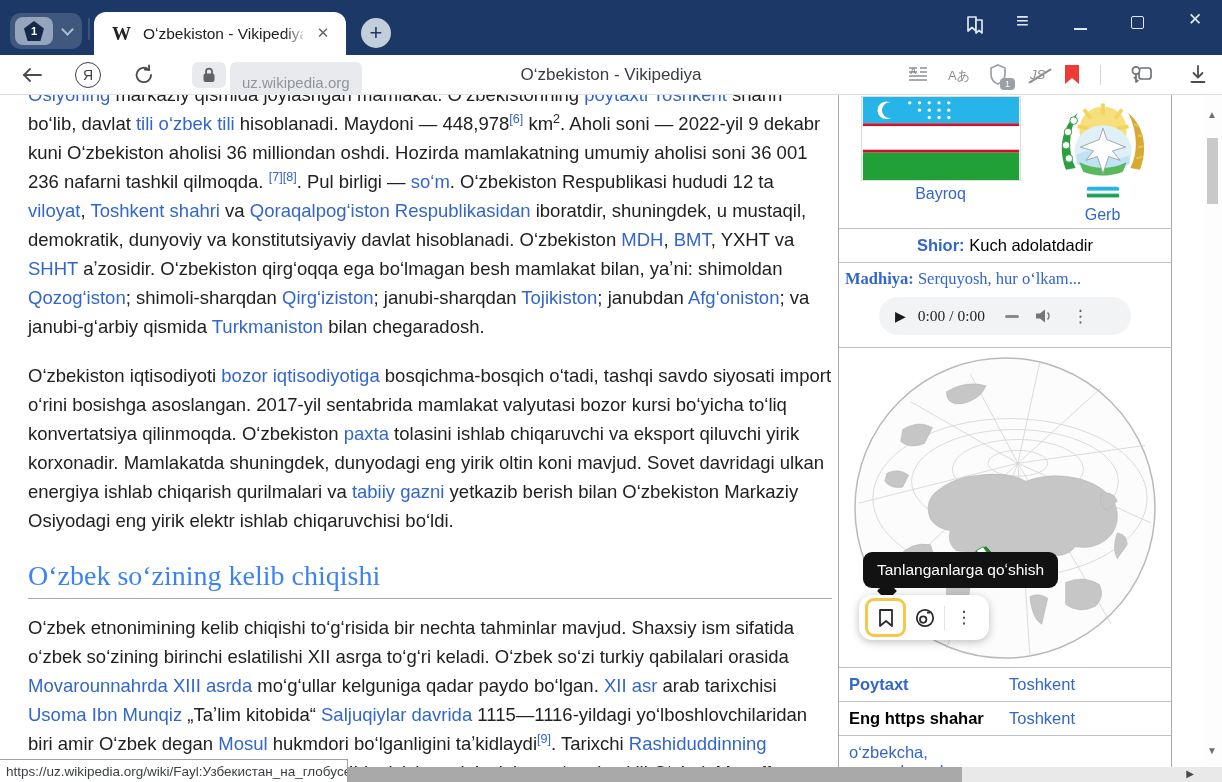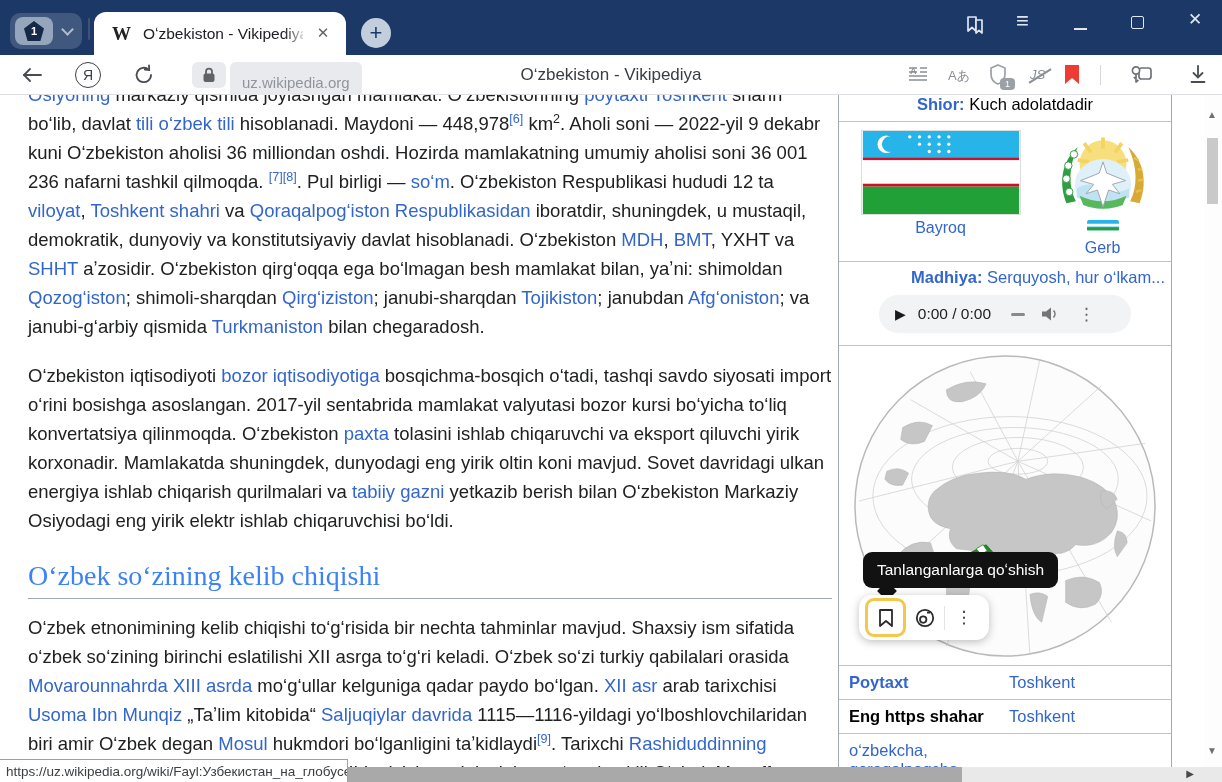--- a/index.html
+++ b/index.html
@@ -66,21 +66,21 @@
 
   
   .infobox { position:absolute; left:838px; top:-8px; width:334px; border:1px solid #a2a9b1; background:#fff; }
   .ib-sec { border-top:1px solid #bfc4ca; }
   .ib-sec:first-child { border-top:none; }
   .ib-images { display:flex; padding:8px 4px 4px 4px; height:140px; }
   .ib-img-block { display:flex; flex-direction:column; align-items:center; }
   .ib-cap { color:#3366cc; font-size:16px; margin-top:4px; }
   .ib-center { text-align:center; font-size:16.5px; padding:7px 6px; }
   .blue-b { color:#3366cc; font-weight:bold; }
-  .ib-anthem { padding:6px 6px 12px 6px; text-align:right; }
+  .ib-anthem { padding:6px 6px 12px 6px; text-align:left;font-family:Liberation Serif, serif; }
   .anthem-line { font-size:16.5px; color:#3366cc; }
   .player { margin:8px auto 0 auto; width:252px; height:38px; background:#f1f3f4; border-radius:19px;
     display:flex; align-items:center; }
   .ptime { font-size:15.5px; color:#202124; margin-left:12px; }
   .pdash { width:14px; height:3px; background:#8a8a8a; border-radius:2px; margin-left:20px; }
   .pdots { color:#5f6368; font-size:17px; margin-left:18px; letter-spacing:0; }
   .ib-map { height:320px; display:flex; align-items:center; justify-content:center; }
   .ib-row { display:flex; border-top:1px solid #bfc4ca; padding:7px 10px; font-size:16.5px; }
   .ib-row .lab { width:160px; font-weight:bold; flex-shrink:0; }
   .ib-row .val { color:#3366cc; }
@@ -213,24 +213,20 @@
 <div class="page">
 
   <div class="article">
     <p><span class="lnk">Osiyoning</span><span> markaziy qismida joylashgan mamlakat. Oʻzbekistonning </span><span class="lnk">poytaxti Toshkent</span><span> shahri boʻlib, davlat </span><span class="lnk">tili oʻzbek tili</span><span> hisoblanadi. Maydoni — 448,978</span><span class="sup lnk">[6]</span><span> km</span><span class="sup">2</span><span>. Aholi soni — 2022-yil 9 dekabr kuni Oʻzbekiston aholisi 36 milliondan oshdi. Hozirda mamlakatning umumiy aholisi soni 36 001 236 nafarni tashkil qilmoqda. </span><span class="sup lnk">[7][8]</span><span>. Pul birligi — </span><span class="lnk">soʻm</span><span>. Oʻzbekiston Respublikasi hududi 12 ta </span><span class="lnk">viloyat</span><span>, </span><span class="lnk">Toshkent shahri</span><span> va </span><span class="lnk">Qoraqalpogʻiston Respublikasidan</span><span> iboratdir, shuningdek, u mustaqil, demokratik, dunyoviy va konstitutsiyaviy davlat hisoblanadi. Oʻzbekiston </span><span class="lnk">MDH</span><span>, </span><span class="lnk">BMT</span><span>, YXHT va </span><span class="lnk">SHHT</span><span> aʼzosidir. Oʻzbekiston qirgʻoqqa ega boʻlmagan besh mamlakat bilan, yaʼni: shimoldan </span><span class="lnk">Qozogʻiston</span><span>; shimoli-sharqdan </span><span class="lnk">Qirgʻiziston</span><span>; janubi-sharqdan </span><span class="lnk">Tojikiston</span><span>; janubdan </span><span class="lnk">Afgʻoniston</span><span>; va janubi-gʻarbiy qismida </span><span class="lnk">Turkmaniston</span><span> bilan chegaradosh.</span></p>
     <p><span>Oʻzbekiston iqtisodiyoti </span><span class="lnk">bozor iqtisodiyotiga</span><span> bosqichma-bosqich oʻtadi, tashqi savdo siyosati import oʻrini bosishga asoslangan. 2017-yil sentabrida mamlakat valyutasi bozor kursi boʻyicha toʻliq konvertatsiya qilinmoqda. Oʻzbekiston </span><span class="lnk">paxta</span><span> tolasini ishlab chiqaruvchi va eksport qiluvchi yirik korxonadir. Mamlakatda shuningdek, dunyodagi eng yirik oltin koni mavjud. Sovet davridagi ulkan energiya ishlab chiqarish qurilmalari va </span><span class="lnk">tabiiy gazni</span><span> yetkazib berish bilan Oʻzbekiston Markaziy Osiyodagi eng yirik elektr ishlab chiqaruvchisi boʻldi.</span></p>
     <div class="h2">Oʻzbek soʻzining kelib chiqishi</div>
     <p><span>Oʻzbek etnonimining kelib chiqishi toʻgʻrisida bir nechta tahminlar mavjud. Shaxsiy ism sifatida oʻzbek soʻzining birinchi eslatilishi XII asrga toʻgʻri keladi. Oʻzbek soʻzi turkiy qabilalari orasida </span><span class="lnk">Movarounnahrda XIII asrda</span><span> moʻgʻullar kelguniga qadar paydo boʻlgan. </span><span class="lnk">XII asr</span><span> arab tarixchisi </span><span class="lnk">Usoma Ibn Munqiz</span><span> „Taʼlim kitobida“ </span><span class="lnk">Saljuqiylar davrida</span><span> 1115—1116-yildagi yoʻlboshlovchilaridan biri amir Oʻzbek degan </span><span class="lnk">Mosul</span><span> hukmdori boʻlganligini taʼkidlaydi</span><span class="sup lnk">[9]</span><span>. Tarixchi </span><span class="lnk">Rashiduddinning</span><span> yozishicha, </span><span class="lnk">Tabrizda</span><span> hukmronlik qilgan Ildegiziylar sulolasining soʻnggi vakili Oʻzbek Muzaffar (1210—1225)</span></p>
   </div>
 
   <div class="infobox">
-    <div class="ib-sec ib-center">
-      <span class="blue-b">Shior:</span><span> Kuch adolatdadir</span>
-    </div>
-
     <div class="ib-sec ib-images">
       <div class="ib-img-block" style="width:195px;">
         <svg width="160" height="85" viewBox="0 0 160 85" style="border:1px solid #ddd;">
           <rect x="0" y="0" width="160" height="27" fill="#27b4e8"></rect>
           <rect x="0" y="27" width="160" height="3" fill="#ce1126"></rect>
           <rect x="0" y="30" width="160" height="24" fill="#ffffff"></rect>
           <rect x="0" y="54" width="160" height="3" fill="#ce1126"></rect>
           <rect x="0" y="57" width="160" height="28" fill="#21a038"></rect>
           <circle cx="24" cy="13.5" r="9" fill="#fff"></circle>
           <circle cx="27.5" cy="13.5" r="8" fill="#27b4e8"></circle>
@@ -273,20 +269,24 @@
           <path d="M28 70 q25 12 50 0 l-4 10 q-21 8 -42 0 z" fill="#57b85c"></path>
           <path d="M53 34 l-4 12 -20 8 14 4 -8 10 12 -4 6 18 6 -18 12 4 -8 -10 14 -4 -20 -8 z" fill="#ffffff" stroke="#9aa4ac" stroke-width="1"></path>
           <rect x="36" y="96" width="34" height="11" rx="2" fill="#27b4e8"></rect>
           <rect x="36" y="100" width="34" height="3" fill="#ffffff"></rect>
           <rect x="36" y="104" width="34" height="3" fill="#21a038"></rect>
         </svg>
         <span class="ib-cap">Gerb</span>
       </div>
     </div>
 
+    <div class="ib-sec ib-center">
+      <span class="blue-b">Shior:</span><span> Kuch adolatdadir</span>
+    </div>
+
     <div class="ib-sec ib-anthem">
       <div class="anthem-line">
         <span class="blue-b">Madhiya:</span><span> Serquyosh, hur oʻlkam...</span>
       </div>
       <div class="player">
         <span style="margin-left:16px; font-size:14px; color:#1b1b1b;">▶</span>
         <span class="ptime">0:00 / 0:00</span>
         <span class="pdash"></span>
         <svg width="19" height="16" viewBox="0 0 19 16" style="margin-left:16px;">
           <path d="M1 5.5 H5 L10 1.5 V14.5 L5 10.5 H1 Z" fill="#757575"></path>

